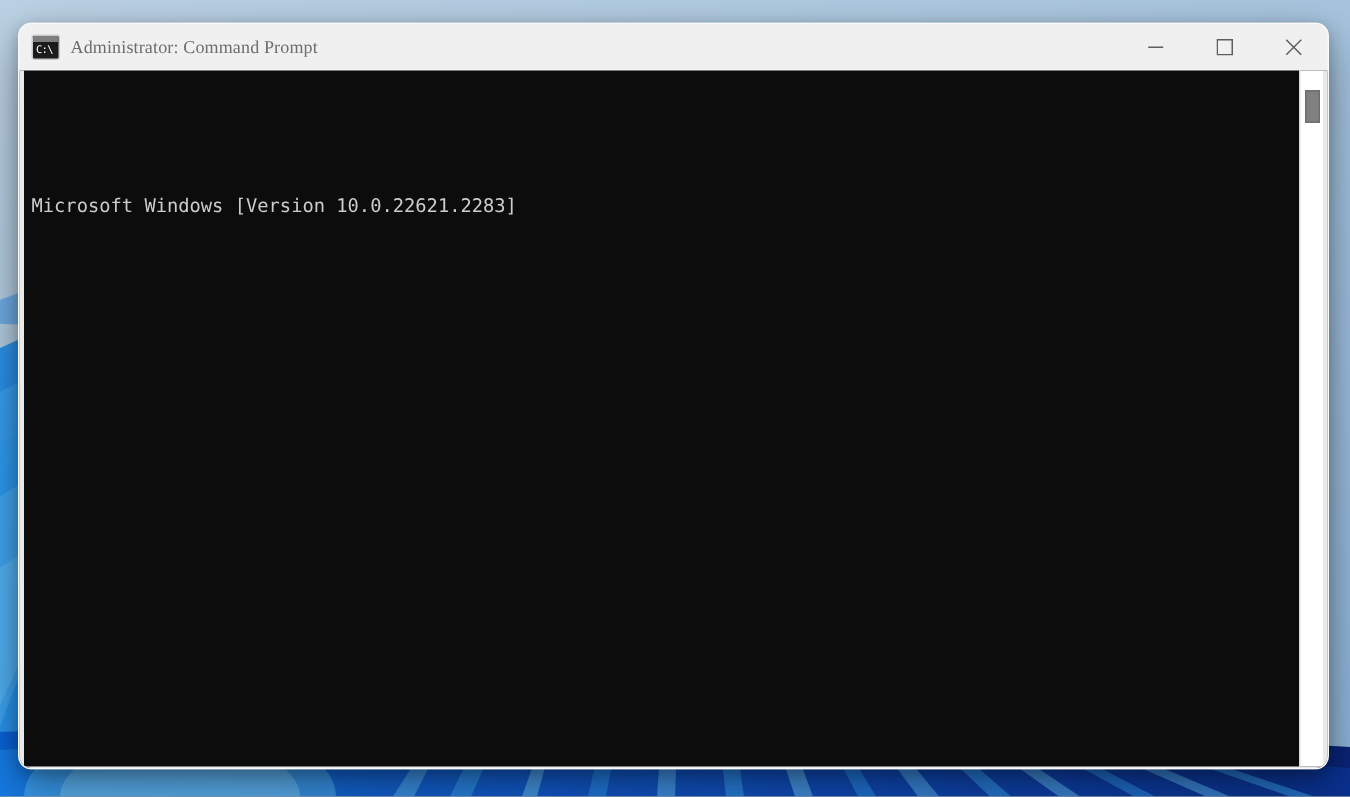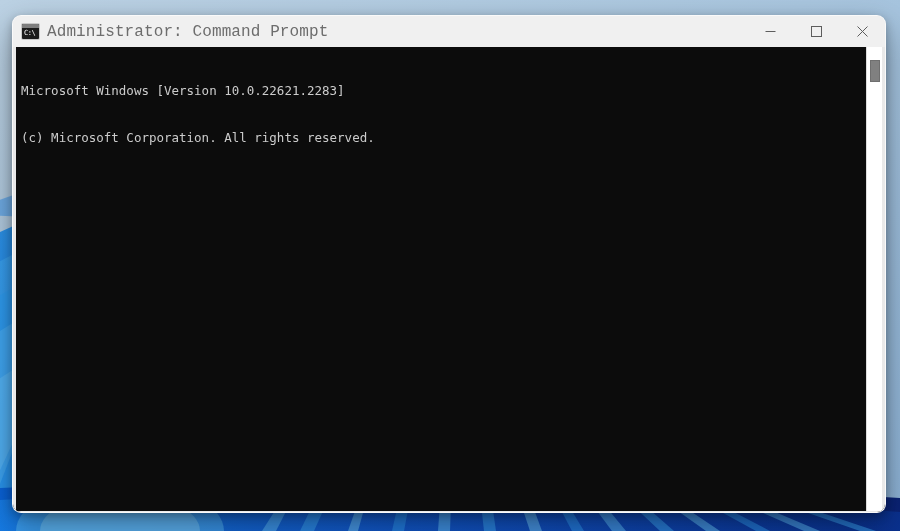--- a/index.html
+++ b/index.html
@@ -72,22 +72,22 @@
     left: 2px;
     top: 5px;
     font-family: "DejaVu Sans Mono", monospace;
     font-size: 7px;
     line-height: 8px;
     color: #ffffff;
     letter-spacing: -0.5px;
   }
 
   #titlebar-text {
-    font-family: Liberation Mono, monospace;
-    font-size: 16px;
+    font-family: Liberation Serif, serif;
+    font-size: 12px;
     color: #6d6d6d;
     letter-spacing: 0.1px;
     white-space: nowrap;
   }
 
   #window-controls {
     position: absolute;
     right: 0;
     top: 0;
     height: 31px;
@@ -118,21 +118,21 @@
   #console-text {
     flex: 1 1 auto;
     padding: 5px 0 0 5px;
     font-family: "DejaVu Sans Mono", monospace;
     font-size: 12.5px;
     line-height: 15.6px;
     color: #cccccc;
     white-space: pre;
     overflow: hidden;
   }
-  .line { min-height: 15.6px; }
+  .line { min-height: 15.6px; margin-top: 46px; }
   .line.blank { height: 15.6px; }
 
   
   #console-scrollbar {
     flex: none;
     width: 16px;
     background: #ffffff;
     position: relative;
     border-left: 1px solid #dddddd;
     box-sizing: border-box;
@@ -251,21 +251,20 @@
             <line class="wc-line" x1="0.5" y1="0.5" x2="10.5" y2="10.5"></line>
             <line class="wc-line" x1="10.5" y1="0.5" x2="0.5" y2="10.5"></line>
           </svg>
         </div>
       </div>
     </div>
 
     <div id="console-area">
       <div id="console-text">
         <div class="line">Microsoft Windows [Version 10.0.22621.2283]</div>
-        <div class="line">(c) Microsoft Corporation. All rights reserved.</div>
         <div class="line blank"></div>
       </div>
 
       <div id="console-scrollbar">
         <div id="scroll-thumb"></div>
       </div>
     </div>
 
   </div>
 </div>

